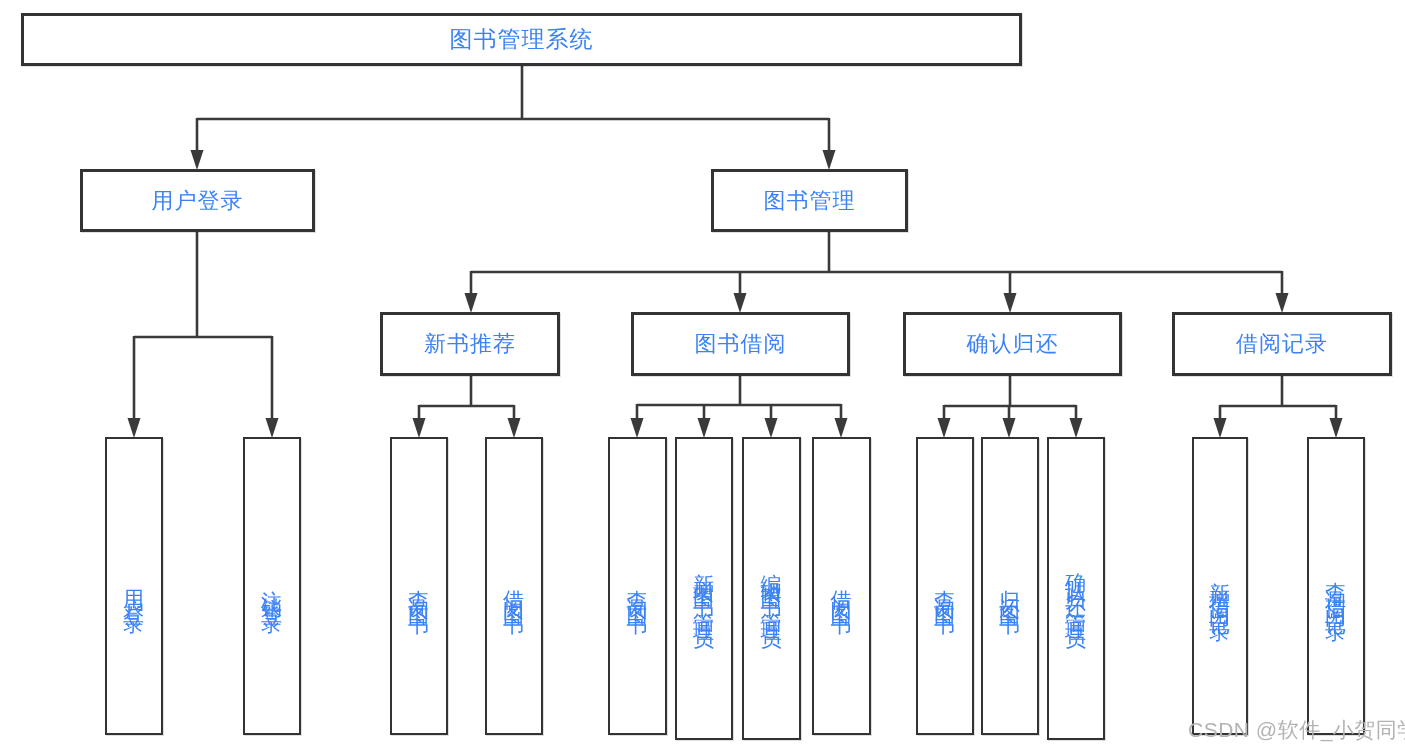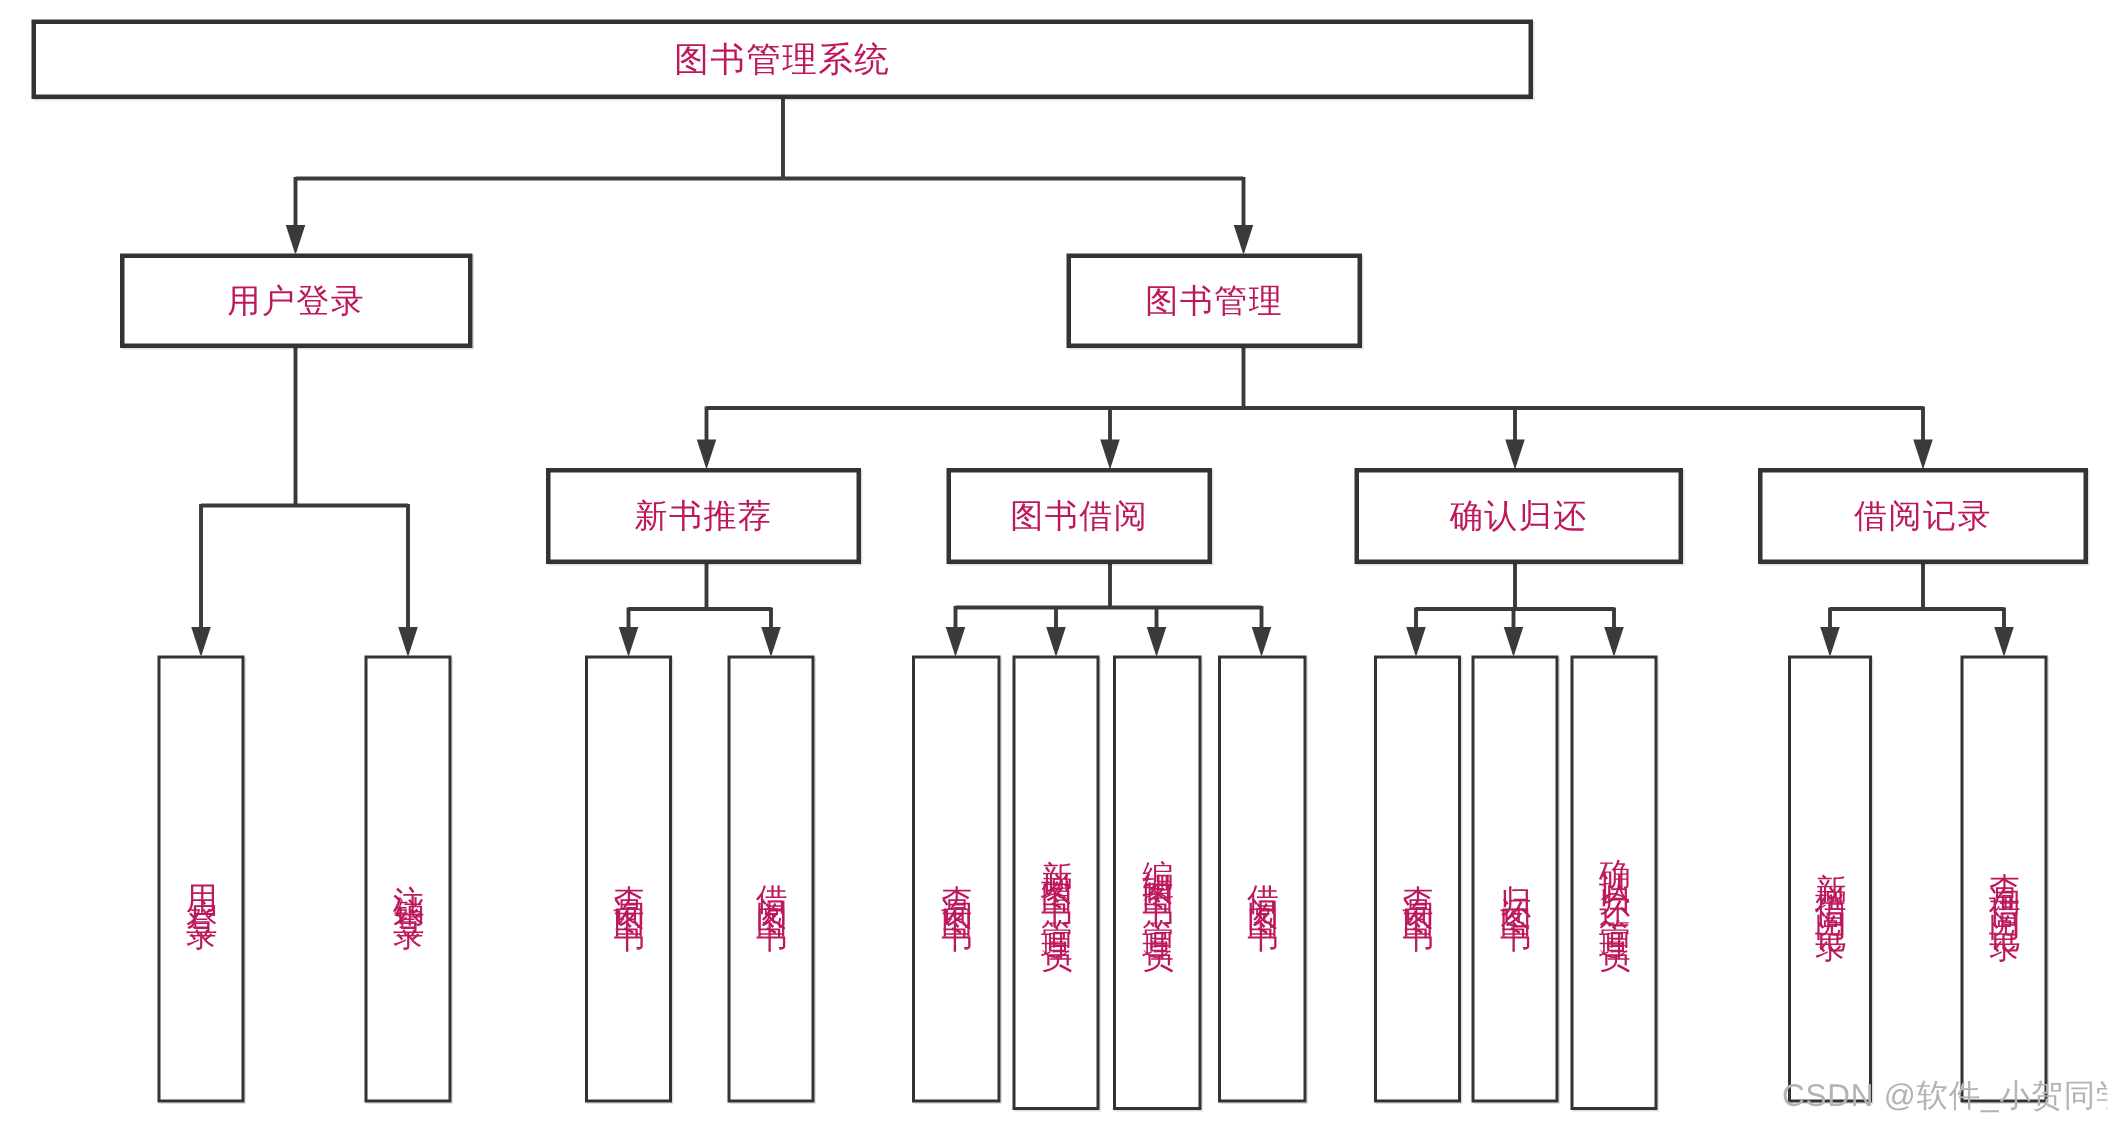--- a/index.html
+++ b/index.html
@@ -23,21 +23,21 @@
     z-index: 1;
   }
   .box {
     position: absolute;
     background: #ffffff;
     border: 3px solid #333333;
     box-sizing: border-box;
     display: flex;
     align-items: center;
     justify-content: center;
-    color: #be185d;
+    color: #3b82f6;
     font-size: 22px;
     letter-spacing: 1px;
     z-index: 2;
     box-shadow: 1px 1px 0 rgba(0,0,0,0.12);
   }
   .box.leaf {
     border-width: 2px;
     writing-mode: vertical-rl;
     text-orientation: mixed;
     font-size: 21px;
@@ -131,22 +131,22 @@
       <polygon points="1213.5,418 1226.5,418 1220,438"></polygon>
       <polygon points="1329.5,418 1342.5,418 1336,438"></polygon>
     </g>
   </svg>
 
   <div class="box title" style="left:21px; top:13px; width:1001px; height:53px;">图书管理系统</div>
 
   <div class="box" style="left:80px; top:169px; width:235px; height:63px;">用户登录</div>
   <div class="box" style="left:711px; top:169px; width:197px; height:63px;">图书管理</div>
 
-  <div class="box" style="left:364px; top:312px; width:210px; height:64px;">新书推荐</div>
-  <div class="box" style="left:631px; top:312px; width:177px; height:64px;">图书借阅</div>
+  <div class="box" style="left:380px; top:312px; width:180px; height:64px;">新书推荐</div>
+  <div class="box" style="left:631px; top:312px; width:219px; height:64px;">图书借阅</div>
   <div class="box" style="left:903px; top:312px; width:219px; height:64px;">确认归还</div>
   <div class="box" style="left:1172px; top:312px; width:220px; height:64px;">借阅记录</div>
 
   <div class="box leaf" style="left:105px; top:437px; width:58px; height:298px;">用户登录</div>
   <div class="box leaf" style="left:243px; top:437px; width:58px; height:298px;">注销登录</div>
 
   <div class="box leaf" style="left:390px; top:437px; width:58px; height:298px;">查询图书</div>
   <div class="box leaf" style="left:485px; top:437px; width:58px; height:298px;">借阅图书</div>
 
   <div class="box leaf" style="left:608px; top:437px; width:59px; height:298px;">查询图书</div>

